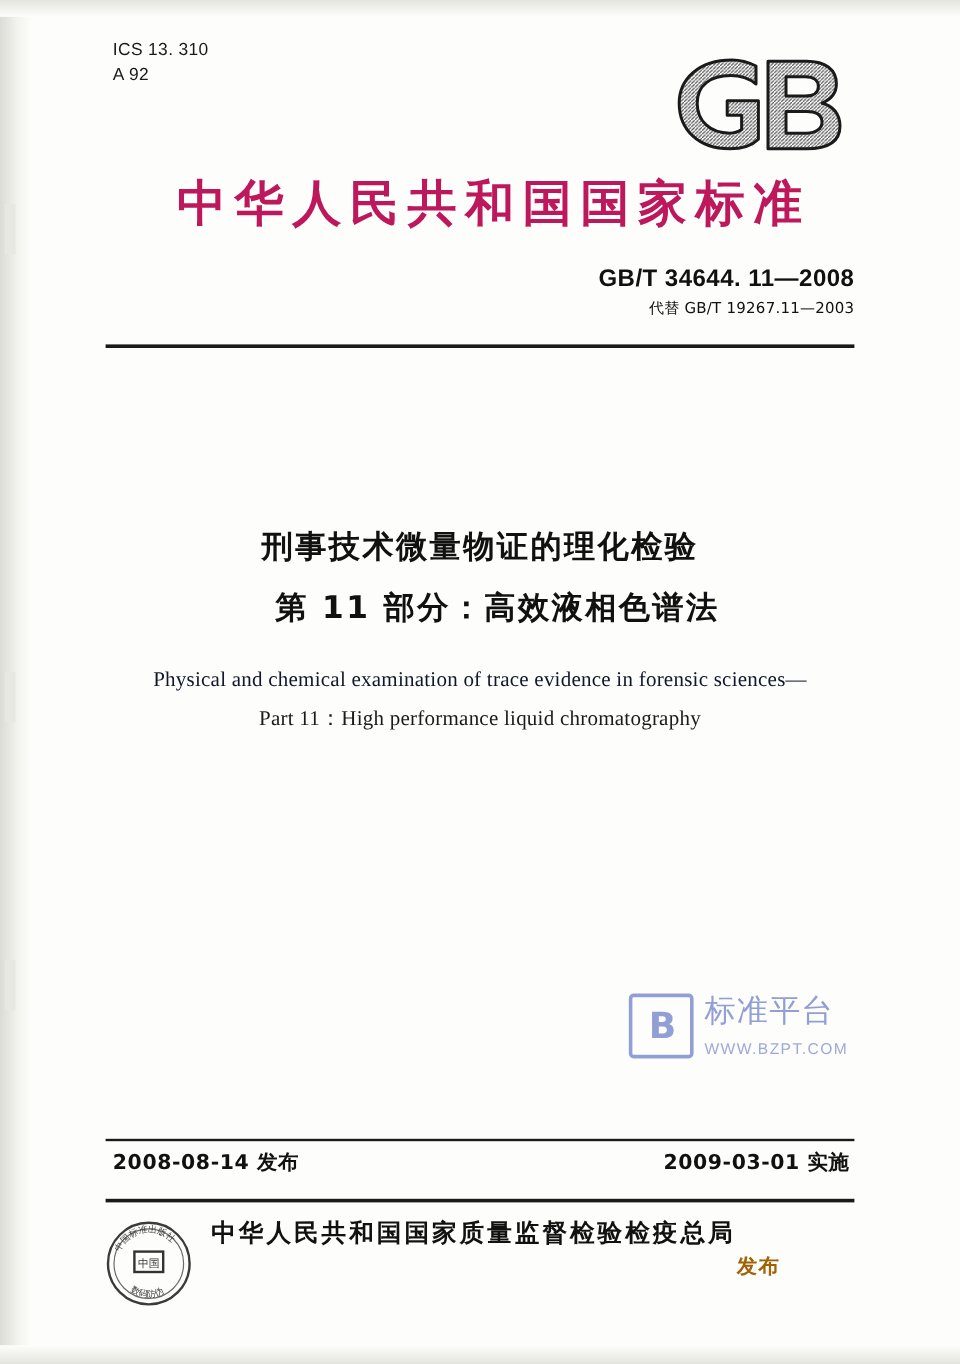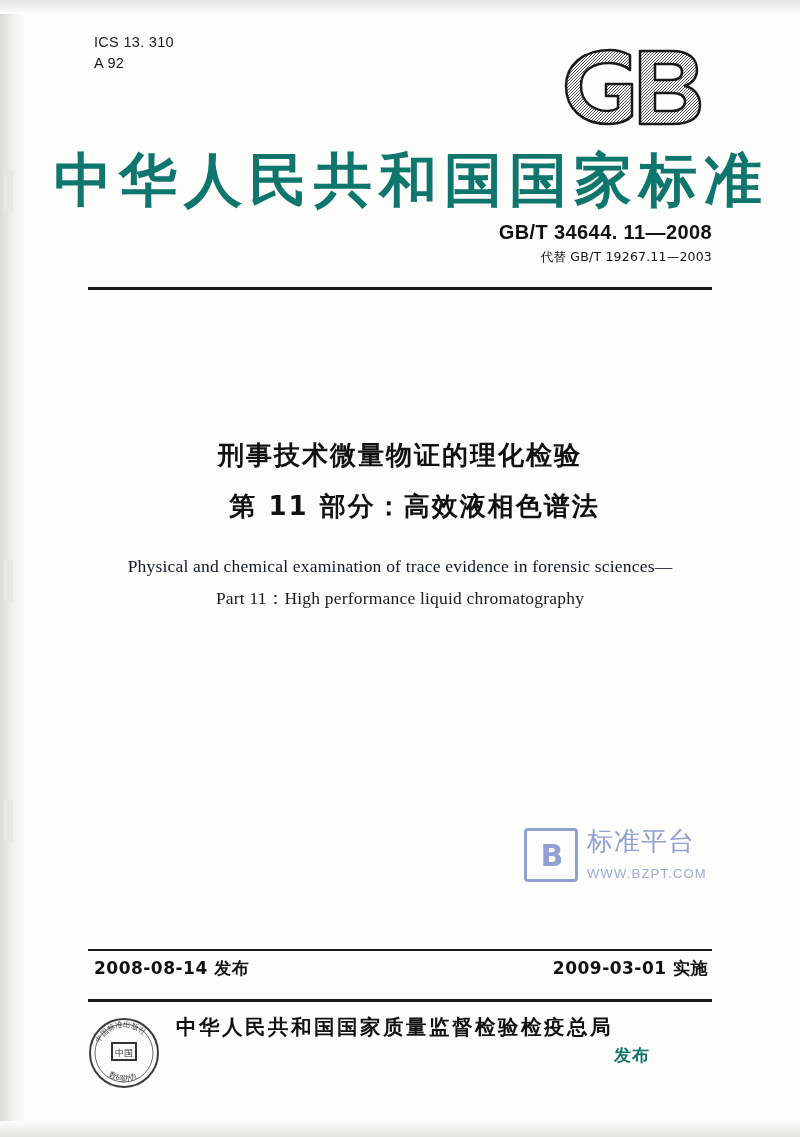--- a/index.html
+++ b/index.html
@@ -66,24 +66,24 @@
   }
 
   
   .cn-main-title {
     position: absolute;
     left: 16px;
     right: 0;
     top: 142px;
     text-align: center;
     font-family: "DejaVu Sans", sans-serif;
-    font-size: 58px;
+    font-size: 41px;
     font-weight: bold;
     letter-spacing: 7px;
-    color: #0f766e;
+    color: #be185d;
     text-indent: 7px;
   }
 
   .std-number {
     position: absolute;
     right: 88px;
     top: 221px;
     text-align: right;
     font-family: "Liberation Sans", sans-serif;
     font-size: 20px;
@@ -177,21 +177,21 @@
     font-family: "DejaVu Sans", sans-serif;
     font-size: 30px;
     font-weight: bold;
     color: #8d9ad4;
     letter-spacing: -2px;
   }
   .wm-text {
     margin-left: 9px;
   }
   .wm-cn {
-    font-family: Liberation Mono, monospace;
+    font-family: Liberation Serif, serif;
     font-size: 26px;
     color: #8d9ad4;
     letter-spacing: 1px;
     line-height: 1.1;
   }
   .wm-url {
     font-family: "Liberation Sans", sans-serif;
     font-size: 13px;
     color: #9aa5d8;
     letter-spacing: 1.2px;
@@ -248,21 +248,21 @@
     line-height: 1.55;
     letter-spacing: 2.5px;
   }
   .publish-verb {
     position: absolute;
     left: 614px;
     top: 1044px;
     font-family: "DejaVu Sans", sans-serif;
     font-size: 17px;
     font-weight: bold;
-    color: #0f766e;
+    color: #a16207;
     letter-spacing: 1px;
     text-align: right;
   }
 
   
   .seal {
     position: absolute;
     left: 86px;
     top: 1015px;
     width: 76px;

